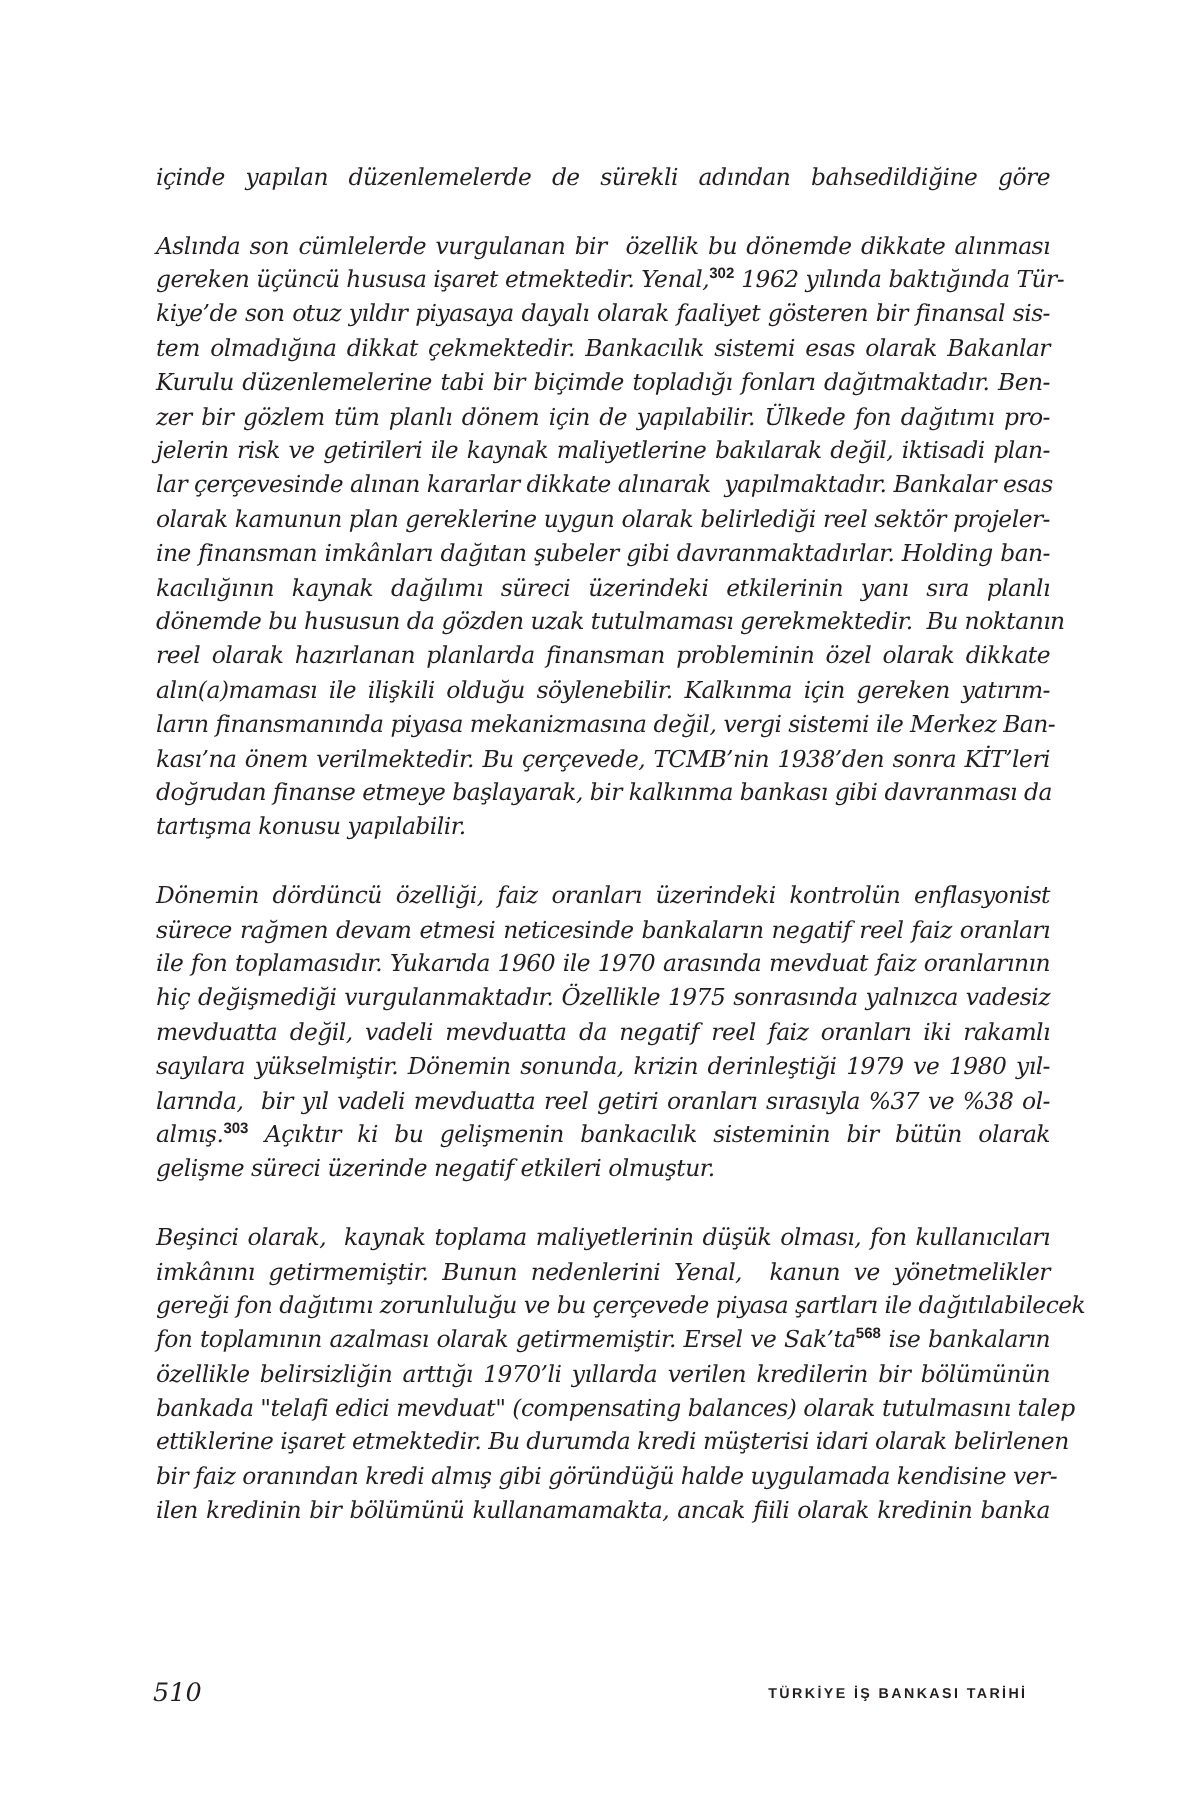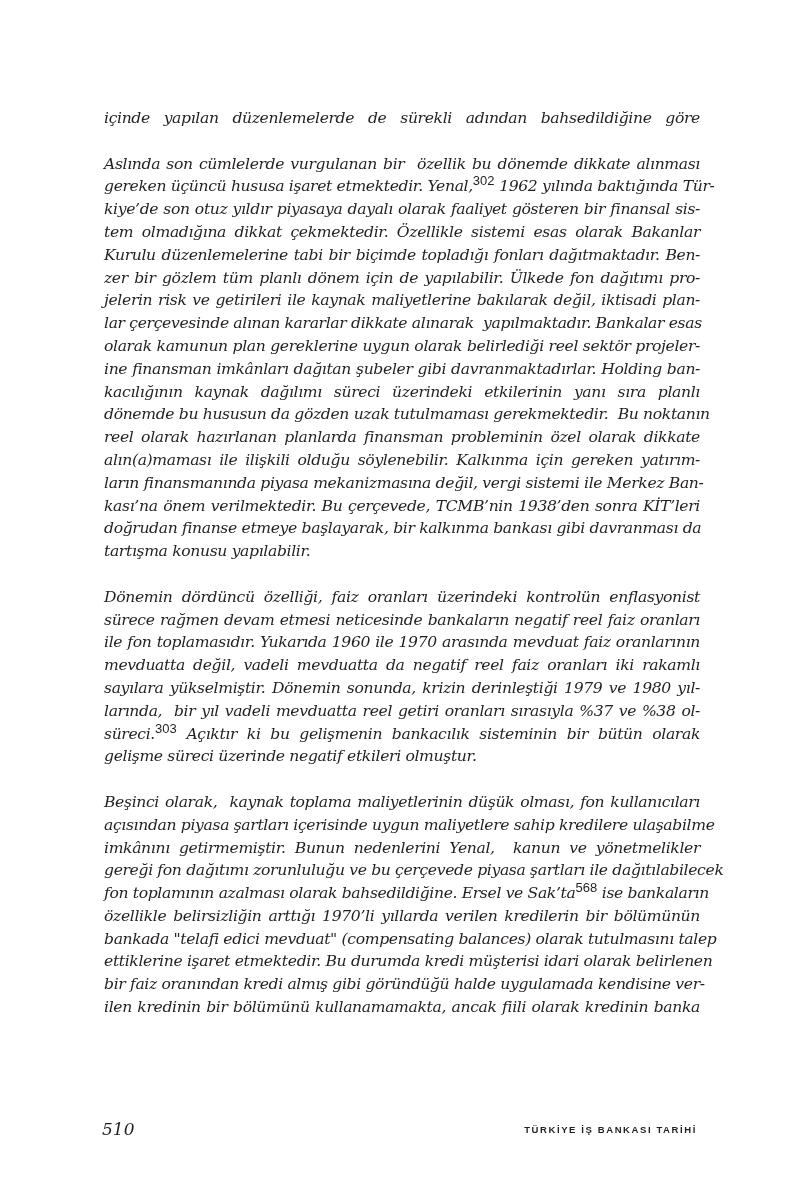--- a/index.html
+++ b/index.html
@@ -38,92 +38,92 @@
     }
     .line.last {
       text-align-last: left;
     }
     .line > span.seg {
       white-space: pre;
       font-style: italic;
     }
     sup.fn {
       font-family: "Liberation Sans", sans-serif;
-      font-weight: normal;
-      font-size: 13px;
+      font-weight: bold;
+      font-size: 10px;
       vertical-align: 6px;
       line-height: 0;
       letter-spacing: 0;
     }
     em {
       font-style: italic;
     }
     .footer-page {
       position: absolute;
       left: 102px;
       top: 1119px;
       font-family: "DejaVu Serif", "Liberation Serif", serif;
       font-style: italic;
       font-size: 17px;
       color: #231f20;
     }
     .footer-title {
       position: absolute;
-      right: 102px;
+      right: 114px;
       top: 1124px;
       font-family: "Liberation Sans", sans-serif;
       font-size: 9.5px;
       font-weight: bold;
       letter-spacing: 1.6px;
       color: #231f20;
     }
   </style>
 </head>
 <body>
 
 <div class="text-block" id="body">
     <div class="para">
       <span class="line"><span class="seg">içinde yapılan düzenlemelerde de sürekli adından bahsedildiğine göre</span></span>
     </div>
     <div class="para">
       <span class="line"><span class="seg">Aslında son cümlelerde vurgulanan bir  özellik bu dönemde dikkate alınması</span></span>
       <span class="line"><span class="seg">gereken üçüncü hususa işaret etmektedir. Yenal,</span><sup class="fn">302</sup><span class="seg"> 1962 yılında baktığında Tür-</span></span>
       <span class="line"><span class="seg">kiye’de son otuz yıldır piyasaya dayalı olarak faaliyet gösteren bir finansal sis-</span></span>
-      <span class="line"><span class="seg">tem olmadığına dikkat çekmektedir. Özellikle sistemi esas olarak Bakanlar</span></span>
+      <span class="line"><span class="seg">tem olmadığına dikkat çekmektedir. Bankacılık sistemi esas olarak Bakanlar</span></span>
       <span class="line"><span class="seg">Kurulu düzenlemelerine tabi bir biçimde topladığı fonları dağıtmaktadır. Ben-</span></span>
       <span class="line"><span class="seg">zer bir gözlem tüm planlı dönem için de yapılabilir. Ülkede fon dağıtımı pro-</span></span>
       <span class="line"><span class="seg">jelerin risk ve getirileri ile kaynak maliyetlerine bakılarak değil, iktisadi plan-</span></span>
       <span class="line"><span class="seg">lar çerçevesinde alınan kararlar dikkate alınarak  yapılmaktadır. Bankalar esas</span></span>
       <span class="line"><span class="seg">olarak kamunun plan gereklerine uygun olarak belirlediği reel sektör projeler-</span></span>
       <span class="line"><span class="seg">ine finansman imkânları dağıtan şubeler gibi davranmaktadırlar. Holding ban-</span></span>
       <span class="line"><span class="seg">kacılığının kaynak dağılımı süreci üzerindeki etkilerinin yanı sıra planlı</span></span>
       <span class="line"><span class="seg">dönemde bu hususun da gözden uzak tutulmaması gerekmektedir.  Bu noktanın</span></span>
       <span class="line"><span class="seg">reel olarak hazırlanan planlarda finansman probleminin özel olarak dikkate</span></span>
       <span class="line"><span class="seg">alın(a)maması ile ilişkili olduğu söylenebilir. Kalkınma için gereken yatırım-</span></span>
       <span class="line"><span class="seg">ların finansmanında piyasa mekanizmasına değil, vergi sistemi ile Merkez Ban-</span></span>
       <span class="line"><span class="seg">kası’na önem verilmektedir. Bu çerçevede, TCMB’nin 1938’den sonra KİT’leri</span></span>
       <span class="line"><span class="seg">doğrudan finanse etmeye başlayarak, bir kalkınma bankası gibi davranması da</span></span>
       <span class="line last"><span class="seg">tartışma konusu yapılabilir.</span></span>
     </div>
     <div class="para">
       <span class="line"><span class="seg">Dönemin dördüncü özelliği, faiz oranları üzerindeki kontrolün enflasyonist</span></span>
       <span class="line"><span class="seg">sürece rağmen devam etmesi neticesinde bankaların negatif reel faiz oranları</span></span>
       <span class="line"><span class="seg">ile fon toplamasıdır. Yukarıda 1960 ile 1970 arasında mevduat faiz oranlarının</span></span>
+      <span class="line"><span class="seg">hiç değişmediği vurgulanmaktadır. Özellikle 1975 sonrasında yalnızca vadesiz</span></span>
       <span class="line"><span class="seg">mevduatta değil, vadeli mevduatta da negatif reel faiz oranları iki rakamlı</span></span>
       <span class="line"><span class="seg">sayılara yükselmiştir. Dönemin sonunda, krizin derinleştiği 1979 ve 1980 yıl-</span></span>
       <span class="line"><span class="seg">larında,  bir yıl vadeli mevduatta reel getiri oranları sırasıyla %37 ve %38 ol-</span></span>
-      <span class="line"><span class="seg">süreci.</span><sup class="fn">303</sup><span class="seg"> Açıktır ki bu gelişmenin bankacılık sisteminin bir bütün olarak</span></span>
+      <span class="line"><span class="seg">almış.</span><sup class="fn">303</sup><span class="seg"> Açıktır ki bu gelişmenin bankacılık sisteminin bir bütün olarak</span></span>
       <span class="line last"><span class="seg">gelişme süreci üzerinde negatif etkileri olmuştur.</span></span>
     </div>
     <div class="para">
       <span class="line"><span class="seg">Beşinci olarak,  kaynak toplama maliyetlerinin düşük olması, fon kullanıcıları</span></span>
-      <span class="line"><span class="seg">açısından piyasa şartları içerisinde uygun maliyetlere sahip kredilere ulaşabilme</span></span>
       <span class="line"><span class="seg">imkânını getirmemiştir. Bunun nedenlerini Yenal,  kanun ve yönetmelikler</span></span>
       <span class="line"><span class="seg">gereği fon dağıtımı zorunluluğu ve bu çerçevede piyasa şartları ile dağıtılabilecek</span></span>
-      <span class="line"><span class="seg">fon toplamının azalması olarak bahsedildiğine. Ersel ve Sak’ta</span><sup class="fn">568</sup><span class="seg"> ise bankaların</span></span>
+      <span class="line"><span class="seg">fon toplamının azalması olarak getirmemiştir. Ersel ve Sak’ta</span><sup class="fn">568</sup><span class="seg"> ise bankaların</span></span>
       <span class="line"><span class="seg">özellikle belirsizliğin arttığı 1970’li yıllarda verilen kredilerin bir bölümünün</span></span>
       <span class="line"><span class="seg">bankada "telafi edici mevduat" (</span><em class="seg">compensating balances</em><span class="seg">) olarak tutulmasını talep</span></span>
       <span class="line"><span class="seg">ettiklerine işaret etmektedir. Bu durumda kredi müşterisi idari olarak belirlenen</span></span>
       <span class="line"><span class="seg">bir faiz oranından kredi almış gibi göründüğü halde uygulamada kendisine ver-</span></span>
       <span class="line"><span class="seg">ilen kredinin bir bölümünü kullanamamakta, ancak fiili olarak kredinin banka</span></span>
     </div>
   </div>
 
 <div class="footer-page">510</div>
 <div class="footer-title">TÜRKİYE İŞ BANKASI TARİHİ</div>

